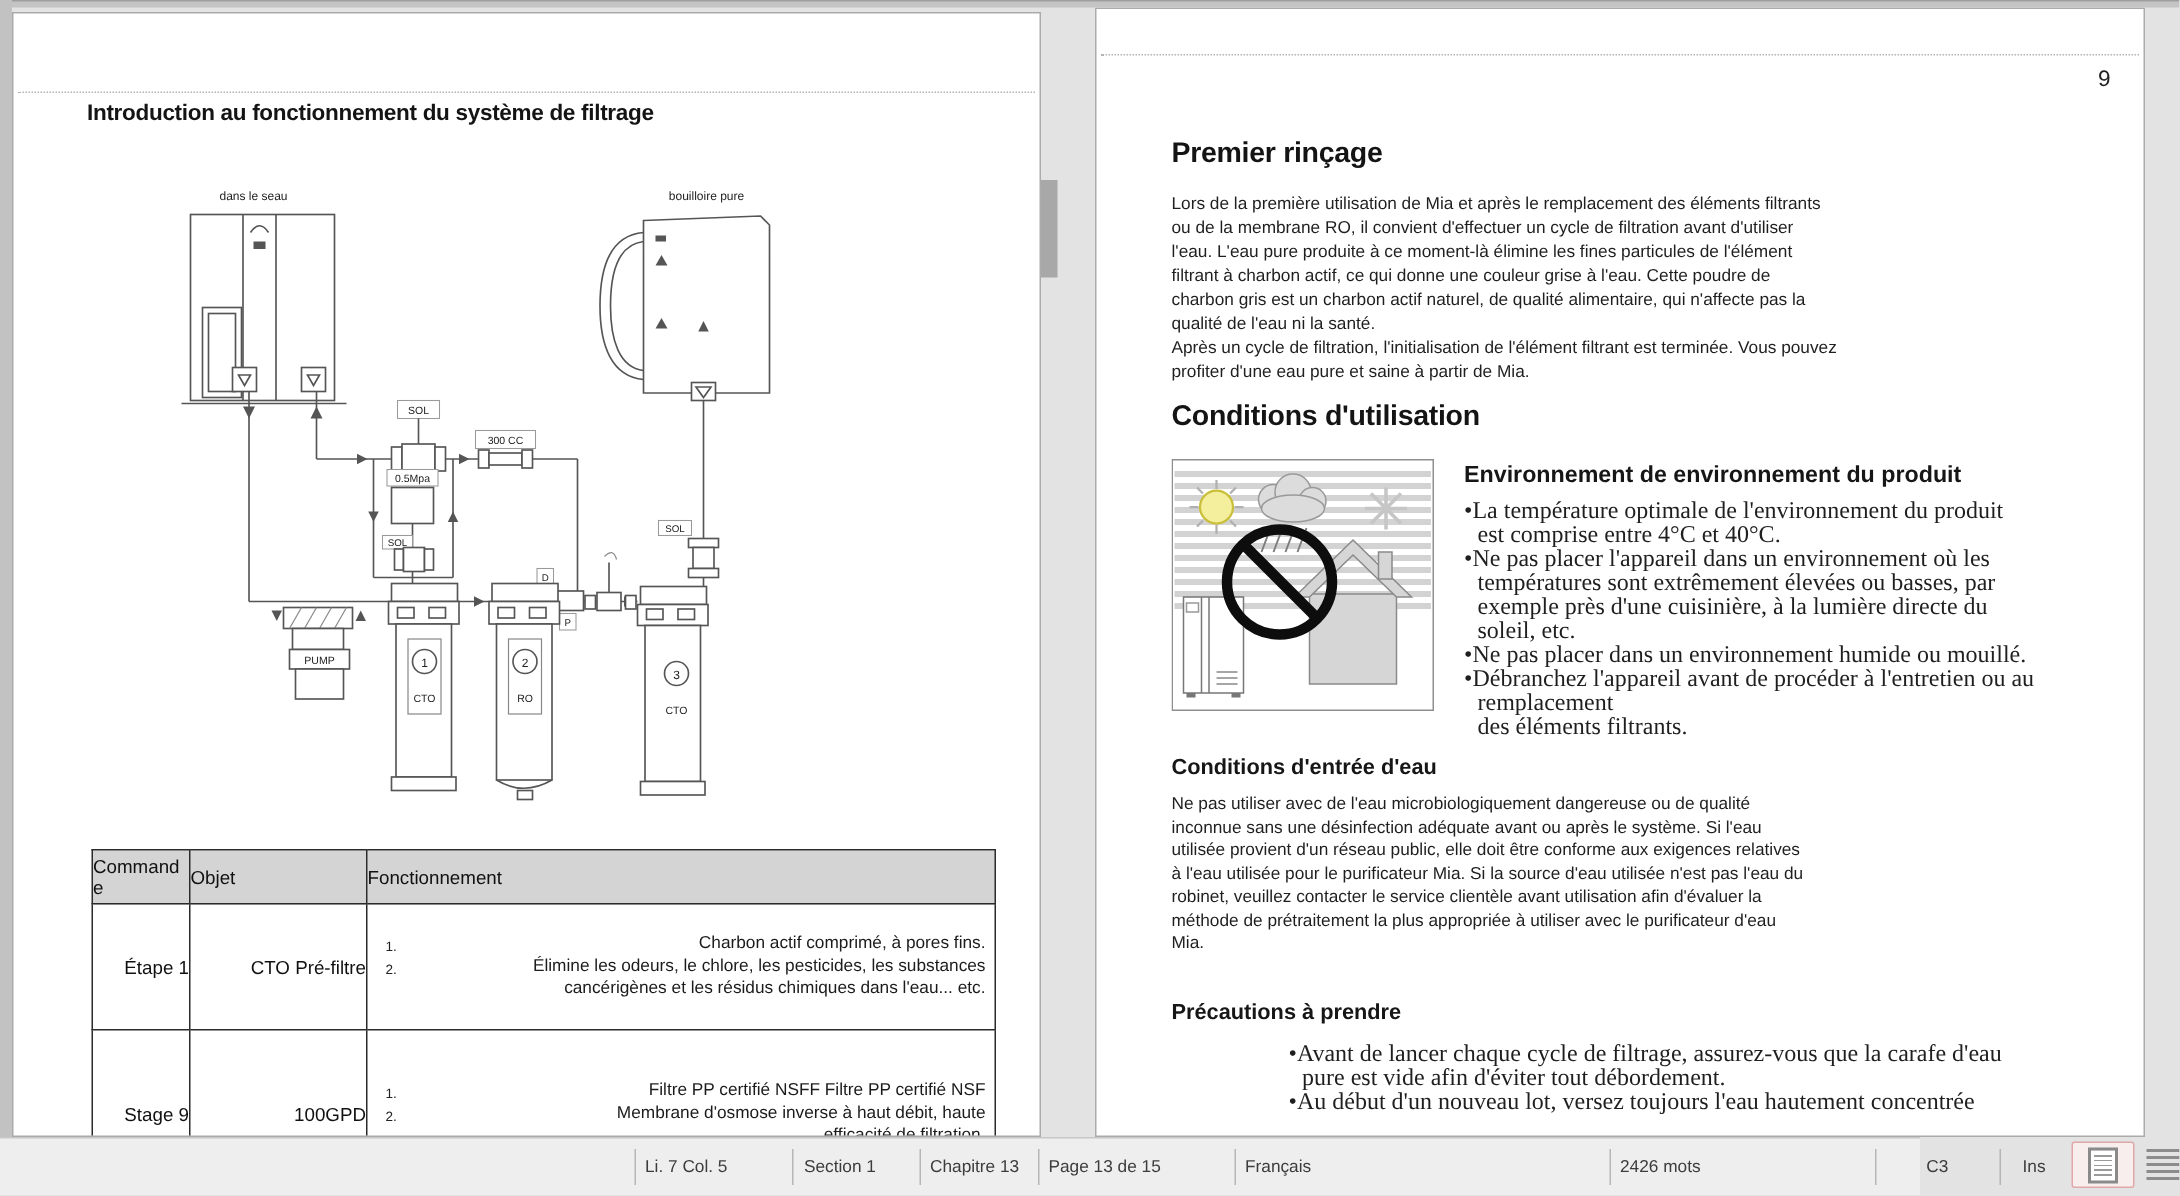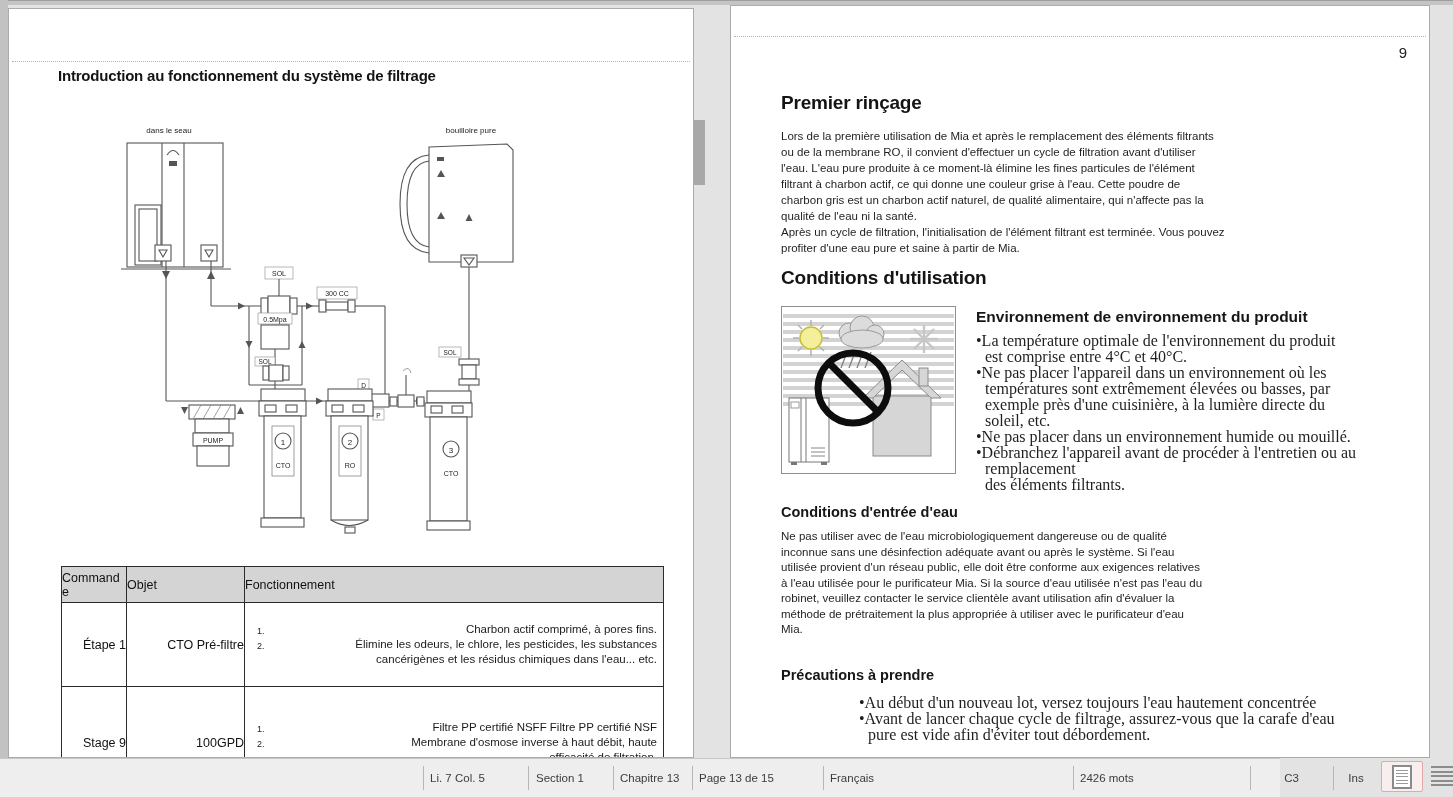--- a/index.html
+++ b/index.html
@@ -376,23 +376,23 @@
     <p class="body-text" style="left:50px;top:523px;width:640px;line-height:15.5px">Ne pas utiliser avec de l'eau microbiologiquement dangereuse ou de qualité
 inconnue sans une désinfection adéquate avant ou après le système. Si l'eau
 utilisée provient d'un réseau public, elle doit être conforme aux exigences relatives
 à l'eau utilisée pour le purificateur Mia. Si la source d'eau utilisée n'est pas l'eau du
 robinet, veuillez contacter le service clientèle avant utilisation afin d'évaluer la
 méthode de prétraitement la plus appropriée à utiliser avec le purificateur d'eau
 Mia.</p>
 
     <h2 class="h2" style="left:50px;top:661px">Précautions à prendre</h2>
     <ul class="bullets" style="left:128px;top:689px;width:540px">
-        <li>Au début d'un nouveau lot, versez toujours l'eau hautement concentrée</li>
         <li>Avant de lancer chaque cycle de filtrage, assurez-vous que la carafe d'eau
 pure est vide afin d'éviter tout débordement.</li>
+        <li>Au début d'un nouveau lot, versez toujours l'eau hautement concentrée</li>
       </ul>
   </div>
 
   <div class="status-bar">
     <div class="sb-sep" style="left:423px"></div>
     <div class="sb-item" style="left:430px">Li. 7 Col. 5</div>
     <div class="sb-sep" style="left:528px"></div>
     <div class="sb-item" style="left:536px">Section 1</div>
     <div class="sb-sep" style="left:613px"></div>
     <div class="sb-item" style="left:620px">Chapitre 13</div>

